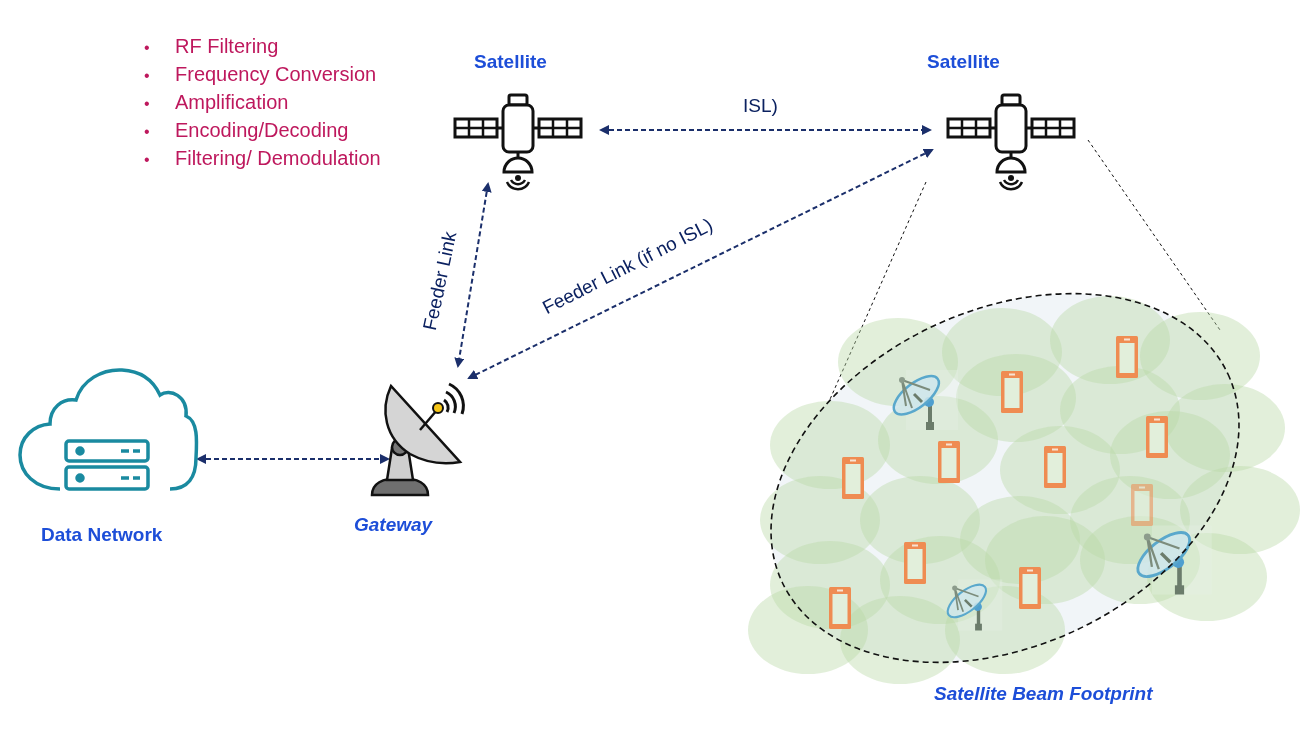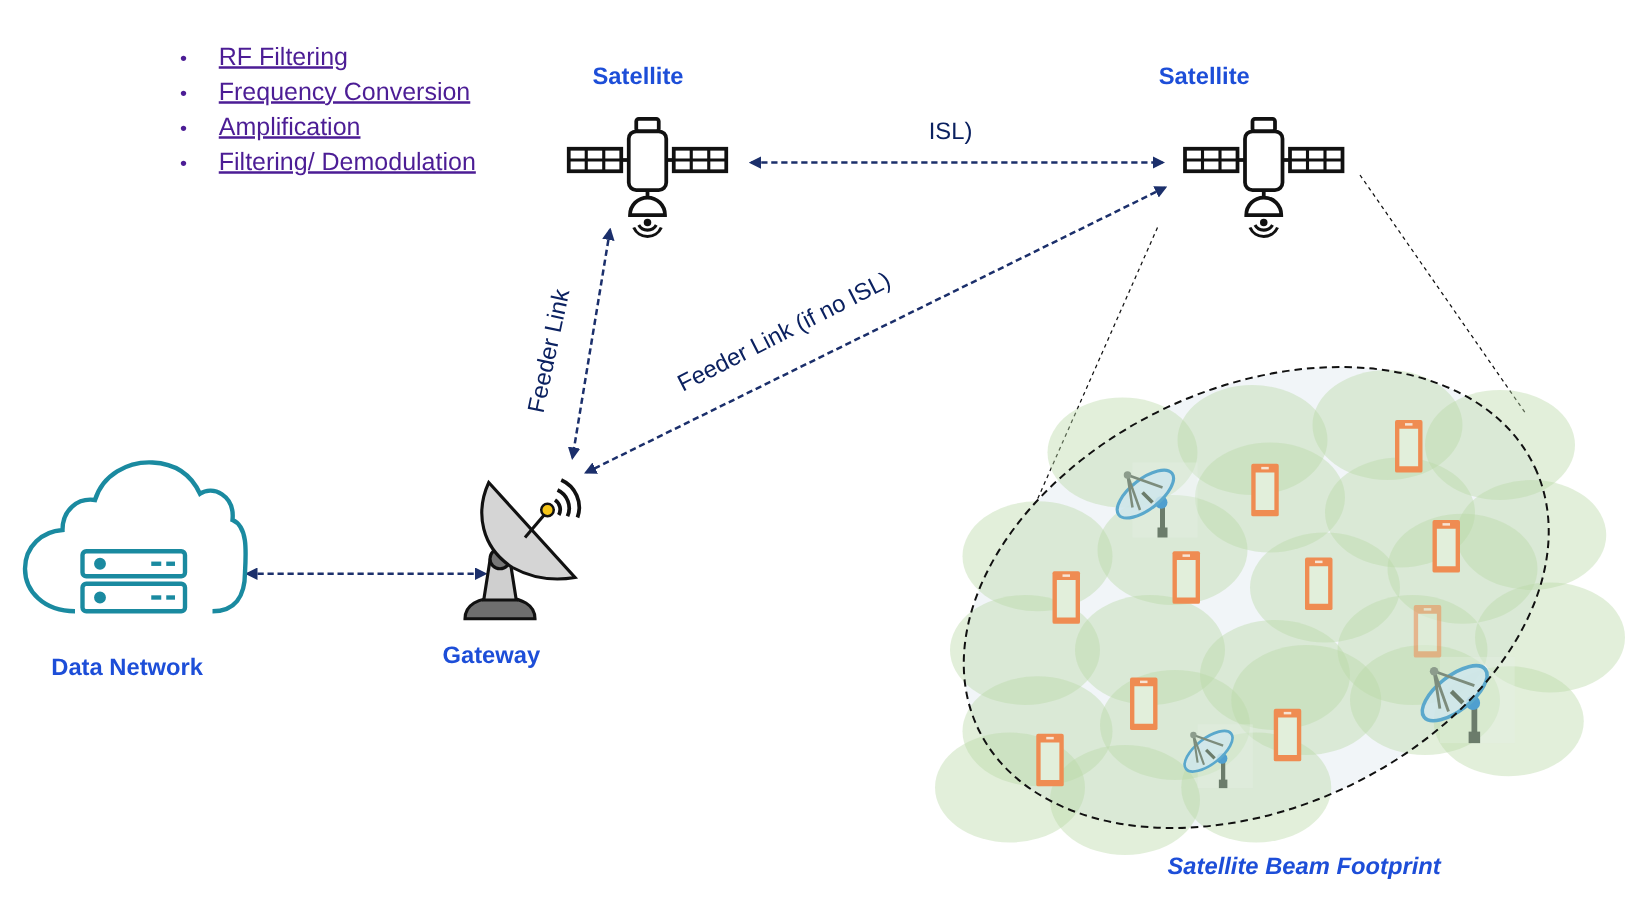--- a/index.html
+++ b/index.html
@@ -1,32 +1,33 @@
 <!DOCTYPE html>
 <html><head>
   <meta charset="utf-8">
   <style>
     html, body { margin: 0; padding: 0; background: #ffffff; }
     body { width: 1307px; height: 734px; position: relative; overflow: hidden;
            font-family: "Liberation Sans", sans-serif; color: #0b2160; }
     .abs { position: absolute; }
     .bullets { left: 144px; top: 33px; margin: 0; padding: 0; list-style: none; }
-    .bullets li { font-size: 20px; line-height: 27px; color: #4c1d95; white-space: nowrap; text-decoration: underline; }
+    .bullets li { font-size: 20px; line-height: 27px; color: #be185d; white-space: nowrap; }
     .bullets li .dot { display: inline-block; width: 31px; font-size: 16px; }
     .label-bold { font-weight: bold; font-size: 19px; color: #1d4ed8; white-space: nowrap; }
     .label-link { font-size: 19px; color: #0b2160; white-space: nowrap; }
     svg.stage { position: absolute; left: 0; top: 0; }
   </style>
 </head>
 <body>
 
 <ul class="abs bullets">
   <li><span class="dot">•</span><span>RF Filtering</span></li>
   <li><span class="dot">•</span><span>Frequency Conversion</span></li>
   <li><span class="dot">•</span><span>Amplification</span></li>
+  <li><span class="dot">•</span><span>Encoding/Decoding</span></li>
   <li><span class="dot">•</span><span>Filtering/ Demodulation</span></li>
 </ul>
 
 <svg class="stage" width="1307" height="734" viewBox="0 0 1307 734">
   <defs>
     <marker id="arr" viewBox="0 0 10 10" refX="8" refY="5" markerWidth="5" markerHeight="5" orient="auto-start-reverse">
       <path d="M0,0 L10,5 L0,10 z" fill="#1b2f6b"></path>
     </marker>
     <g id="sat">
 
@@ -157,14 +158,14 @@
     <ellipse cx="1005" cy="478" rx="246" ry="168" transform="rotate(-25 1005 478)" fill="none" stroke="#111" stroke-width="1.6" stroke-dasharray="6,4"></ellipse>
   </g>
 </svg>
 
 <div class="abs label-bold" style="left:474px;top:51px;">Satellite</div>
 <div class="abs label-bold" style="left:927px;top:51px;">Satellite</div>
 <div class="abs label-link" style="left:743px;top:95px;">ISL)</div>
 <div class="abs label-link" style="left:390px;top:270px;transform:rotate(-78deg);transform-origin:center;">Feeder Link</div>
 <div class="abs label-link" style="left:549px;top:297px;transform:rotate(-27deg);transform-origin:left bottom;">Feeder Link (if no ISL)</div>
 <div class="abs label-bold" style="left:41px;top:508px;margin-top:16px;">Data Network</div>
-<div class="abs label-bold" style="left:354px;top:514px;">Gateway</div>
+<div class="abs label-bold" style="left:354px;top:514px;font-style:italic;">Gateway</div>
 <div class="abs label-bold" style="left:934px;top:683px;font-style:italic;">Satellite Beam Footprint</div>
 
 </body></html>

